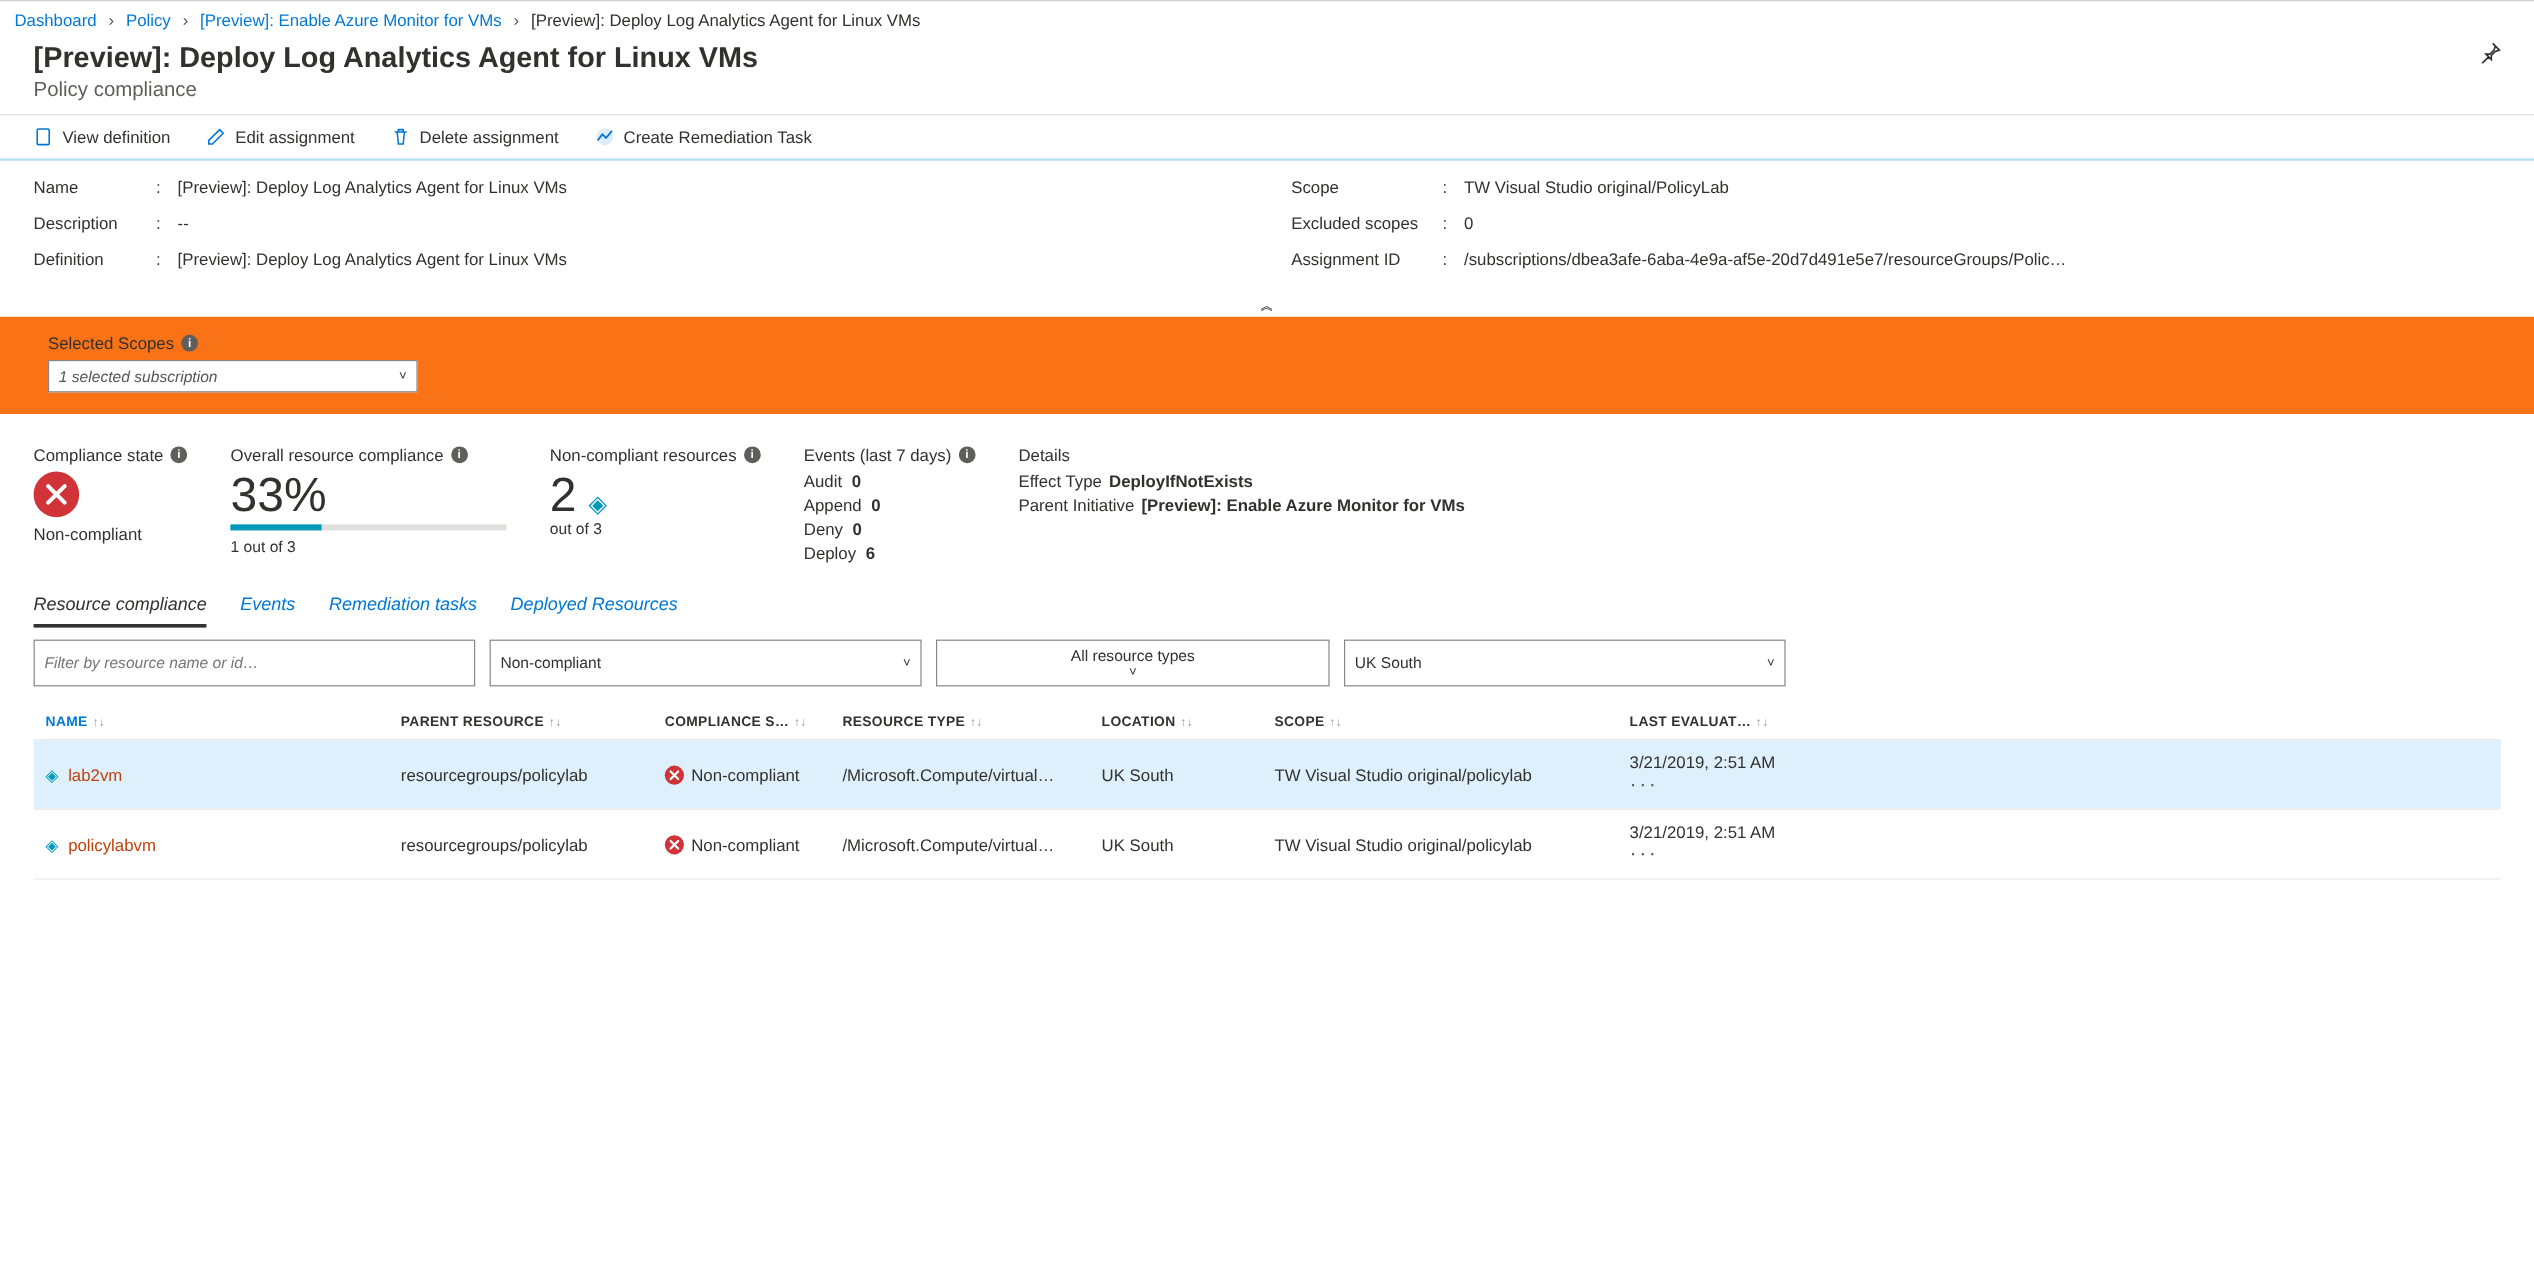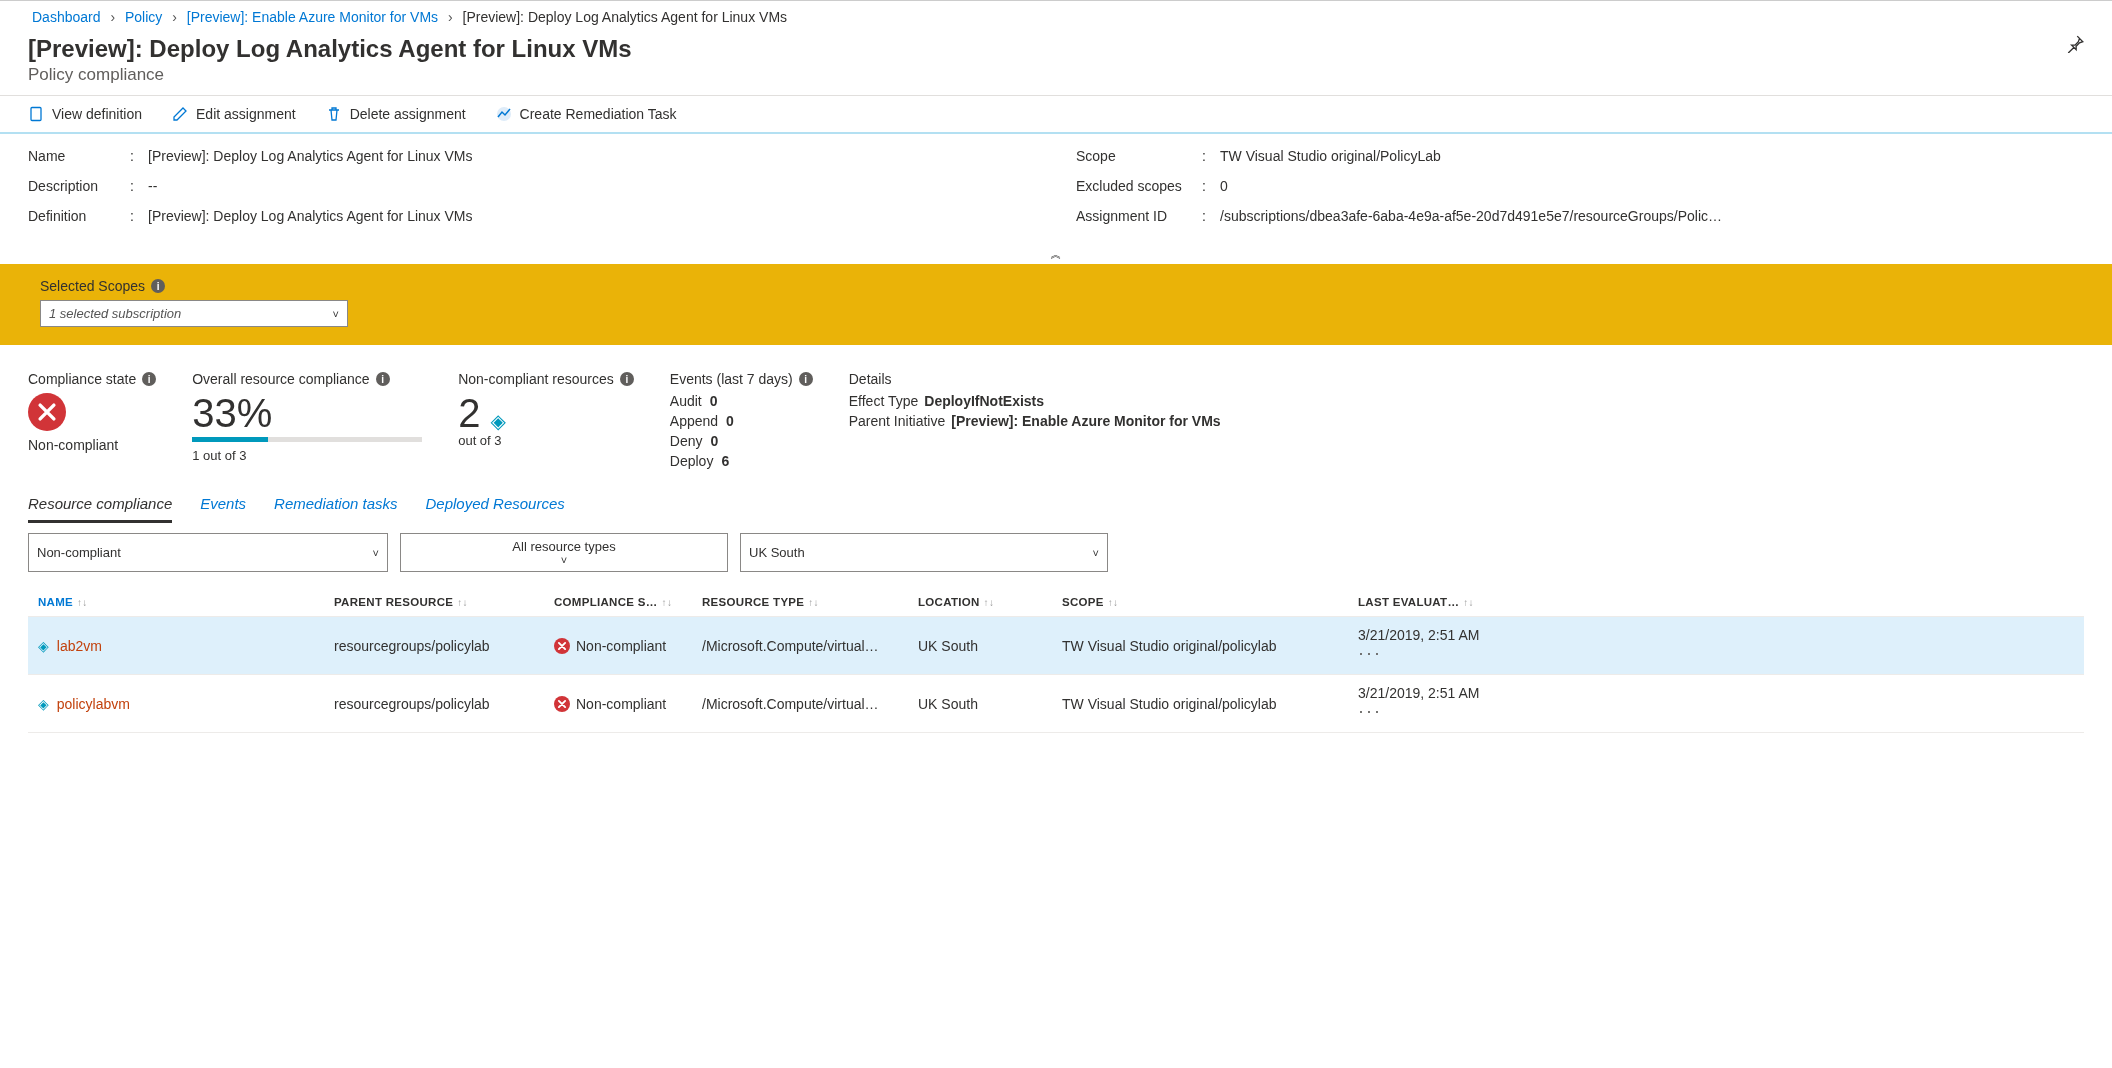--- a/index.html
+++ b/index.html
@@ -1,19 +1,19 @@
 <!DOCTYPE html>
 <html><head>
 <meta charset="utf-8">
 <style>
   * { box-sizing: border-box; margin: 0; padding: 0; }
   body { font-family: "Segoe UI", Arial, sans-serif; font-size: 13px; color: #323130; background: #fff; }
   a { color: #0078d4; text-decoration: none; }
 
-  .breadcrumb { padding: 8px 32px 4px; border-top: 1px solid #ccc; font-size: 14px; }
+  .breadcrumb { padding: 8px 12px 4px; border-top: 1px solid #ccc; font-size: 14px; }
   .breadcrumb .sep { color: #555; margin: 0 6px; }
   .breadcrumb .cur { color: #323130; }
 
   .titlebar { display: flex; align-items: flex-start; justify-content: space-between; padding: 6px 28px 10px; border-bottom: 1px solid #e1dfdd; }
   .titlebar h1 { font-size: 24px; font-weight: 600; }
   .titlebar .sub { font-size: 17px; color: #605e5c; margin-top: 2px; }
   .pin-icon { font-size: 18px; color: #323130; cursor: pointer; }
 
   .cmdbar { padding: 10px 28px; border-bottom: 2px solid #b3e0f2; display: flex; gap: 30px; }
   .cmd { display: inline-flex; align-items: center; gap: 8px; cursor: pointer; font-size: 14px; }
@@ -23,21 +23,21 @@
   .props-col { flex: 1; min-width: 0; }
   .prop-row { display: flex; margin-bottom: 14px; }
   .prop-label { width: 102px; color: #323130; flex-shrink: 0; }
   .prop-colon { width: 18px; flex-shrink: 0; }
   .prop-val { color: #323130; overflow: hidden; text-overflow: ellipsis; white-space: nowrap; }
   .props-col.right .prop-label { width: 126px; }
 
   .collapse-row { text-align: center; padding: 2px 0; }
   .chev-up { display:inline-block; font-size: 11px; color:#323130; }
 
-  .scope-section { background: #eab308; padding: 14px 28px 18px 40px; }
+  .scope-section { background: #f97316; padding: 14px 28px 18px 40px; }
   .scope-label { font-size: 14px; margin-bottom: 6px; display:flex; align-items:center; gap:6px;}
   .info-ic { display:inline-flex; width:14px; height:14px; border-radius:50%; background:#605e5c; color:#fff; font-size:10px; font-weight:bold; align-items:center; justify-content:center; }
   .scope-select { width: 308px; border: 1px solid #8a8886; background: #fff; padding: 5px 8px; font-style: italic; color: #555; display:flex; justify-content:space-between; align-items:center; cursor:pointer;}
   .scope-select .chev { font-style: normal; color:#333; font-size:11px; }
 
   .stats { padding: 26px 28px 8px; display:flex; gap: 36px; font-size:14px; }
   .stat-block .hdr { display:flex; align-items:center; gap:6px; margin-bottom:6px; }
   .big-x { width:38px; height:38px; border-radius:50%; background:#d13438; display:flex; align-items:center; justify-content:center; margin:2px 0 6px;}
   .big-x svg { width:22px; height:22px; }
   .state-txt { font-size:14px; }
@@ -264,20 +264,21 @@
 </div>
 
 <div class="tabs">
   <div class="tab active">Resource compliance</div>
   <div class="tab inactive">Events</div>
   <div class="tab inactive">Remediation tasks</div>
   <div class="tab inactive">Deployed Resources</div>
 </div>
 
 <div class="filters">
+  <input type="text" placeholder="Filter by resource name or id…" style="">
   <div class="fsel w1">
       <span>Non-compliant</span>
       <span class="chev">˅</span>
     </div>
   <div class="fsel w2">
       <span>All resource types</span>
       <span class="chev">˅</span>
     </div>
   <div class="fsel w3">
       <span>UK South</span>

